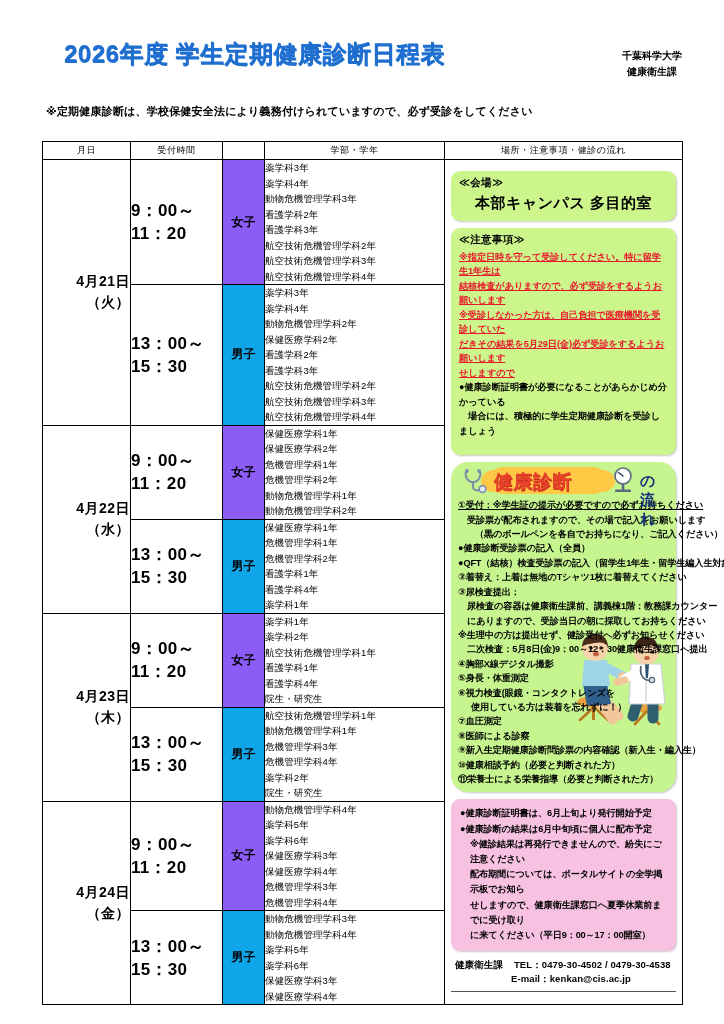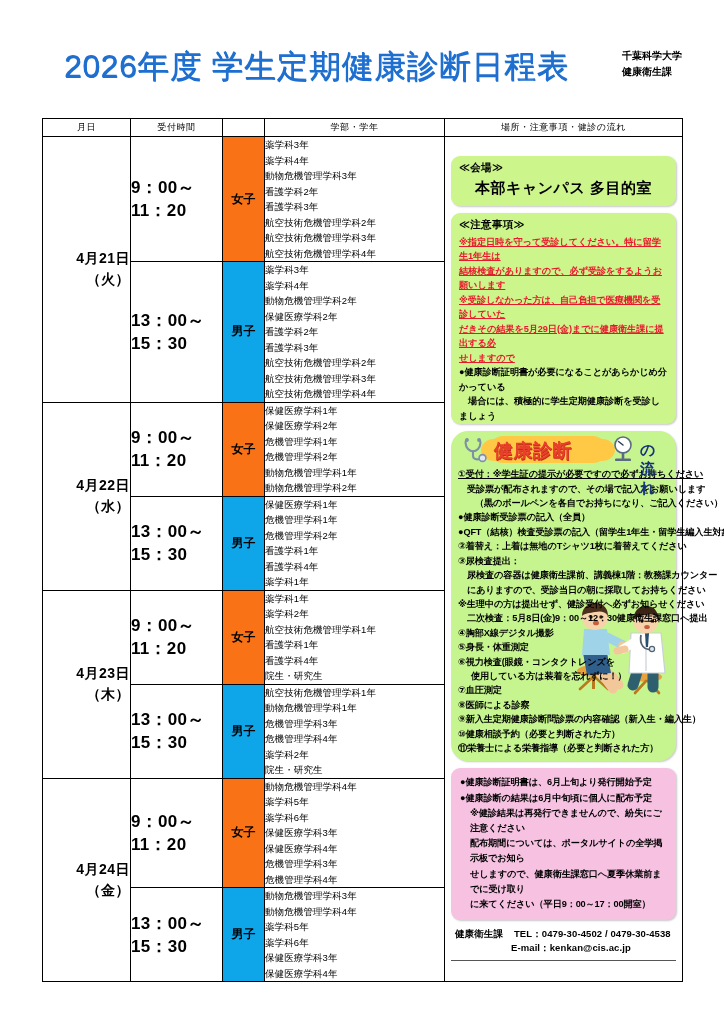--- a/index.html
+++ b/index.html
@@ -25,33 +25,33 @@
 
   
   .header-row {
     position: relative;
     height: 62px;
     margin-top: 34px;
   }
   .doc-title {
     position: absolute;
     left: 22px;
-    top: 11px;
-    font-size: 32px;
-    font-weight: normal;
+    top: 4px;
+    font-size: 24px;
+    font-weight: bold;
     color: #1f6fd0;
     letter-spacing: 0.5px;
     white-space: nowrap;
     text-shadow: 0.5px 0.5px 0 #1f6fd0;
   }
   .org-block {
     position: absolute;
     right: 0;
     top: 14px;
-    text-align: left;
+    text-align: center;
     font-size: 10px;
     font-weight: bold;
     line-height: 1.55;
     color: #000;
   }
   .notice-line {
     margin-top: 8px;
     margin-left: 4px;
     font-size: 11px;
     font-weight: bold;
@@ -93,21 +93,21 @@
   td.time-cell {
     font-size: 17px;
     font-weight: bold;
     letter-spacing: 0.3px;
   }
   td.sex-cell {
     text-align: center;
     font-size: 12px;
     font-weight: bold;
   }
-  td.sex-cell.female { background: #f97316; }
+  td.sex-cell.female { background: #8b5cf6; }
   td.sex-cell.male   { background: #0ea5e9; }
   td.dept-cell {
     padding: 2px 0 2px 3px;
     font-size: 9.5px;
     line-height: 15.5px;
     letter-spacing: 0.1px;
   }
   td.dept-cell div { white-space: nowrap; }
   td.info-cell {
     padding: 0;
@@ -142,21 +142,21 @@
   }
   .venue .name {
     margin-top: 4px;
     text-align: center;
     font-size: 15px;
     font-weight: bold;
     letter-spacing: 0.5px;
   }
 
   
-  .notes { padding: 5px 7px 1px 8px; }
+  .notes { padding: 5px 7px 17px 8px; }
   .notes .label {
     font-size: 10.5px;
     font-weight: bold;
     letter-spacing: 0.3px;
     margin-bottom: 3px;
   }
   .note-red {
     color: #e8192c;
     font-size: 9.2px;
     font-weight: bold;
@@ -293,20 +293,21 @@
 <div class="page">
 
   <div class="header-row">
     <div class="doc-title">2026年度 学生定期健康診断日程表</div>
     <div class="org-block">
       <div>千葉科学大学</div>
       <div>健康衛生課</div>
     </div>
   </div>
 
+  <div class="notice-line">※定期健康診断は、学校保健安全法により義務付けられていますので、必ず受診をしてください</div>
 
   <table class="sched">
     <colgroup>
       <col class="col-date">
         <col class="col-time">
         <col class="col-sex">
         <col class="col-dept">
         <col class="col-info">
     </colgroup>
     <thead>
@@ -343,21 +344,21 @@
       <div class="label">≪会場≫</div>
       <div class="name">本部キャンパス 多目的室</div>
     </div>
 
     <div class="box box-green notes">
       <div class="label">≪注意事項≫</div>
       <div id="notes-red">
                   <div class="note-red">※指定日時を守って受診してください。特に留学生1年生は</div>
                   <div class="note-red">結核検査がありますので、必ず受診をするようお願いします</div>
                   <div class="note-red">※受診しなかった方は、自己負担で医療機関を受診していた</div>
-                  <div class="note-red">だきその結果を5月29日(金)までに健康衛生課に提出する必</div>
+                  <div class="note-red">だきその結果を5月29日(金)必ず受診をするようお願いします</div>
                   <div class="note-red">せしますので</div>
                 </div>
       <div id="notes-black">
                   <div class="note-black">●健康診断証明書が必要になることがあらかじめ分かっている</div>
                   <div class="note-black">　場合には、積極的に学生定期健康診断を受診しましょう</div>
                 </div>
     </div>
 
     <div class="box box-green2 flow">
       <div class="flow-title">

